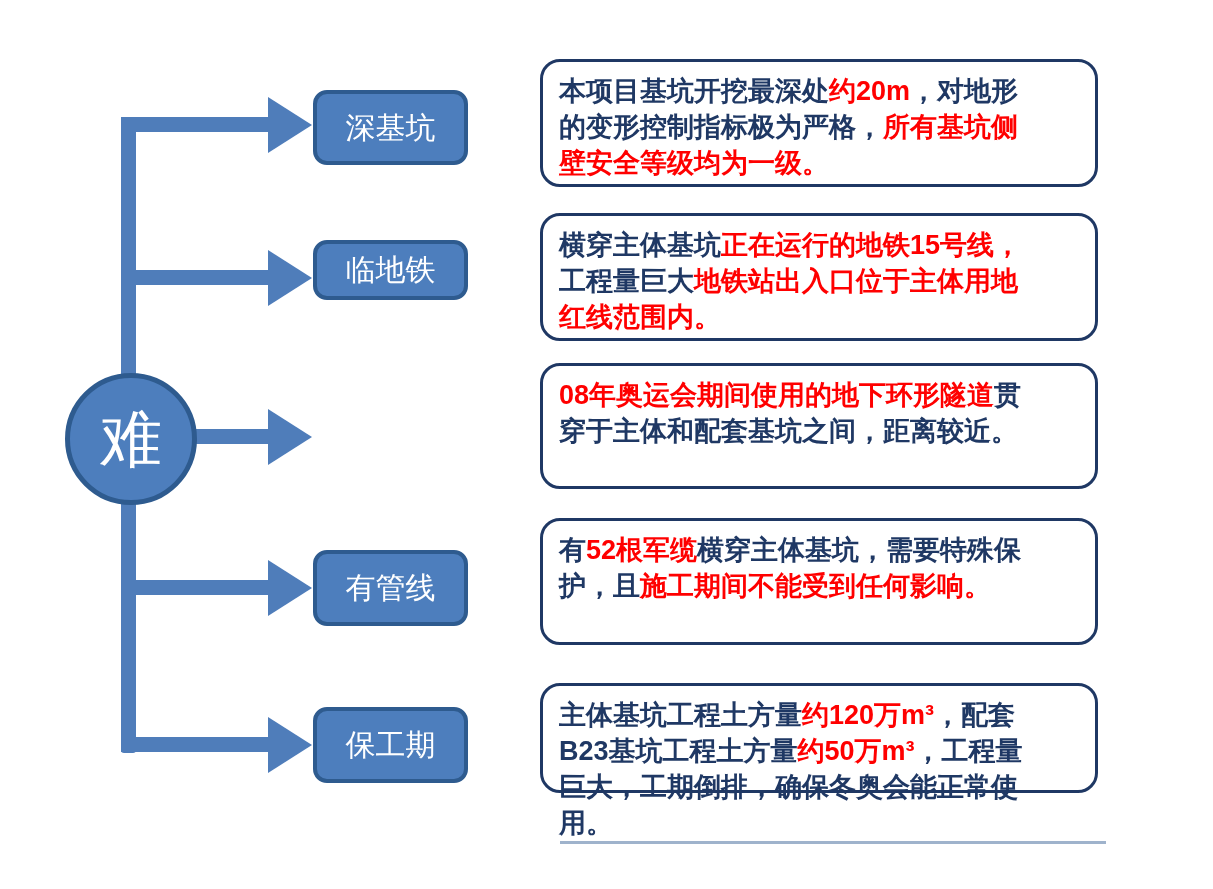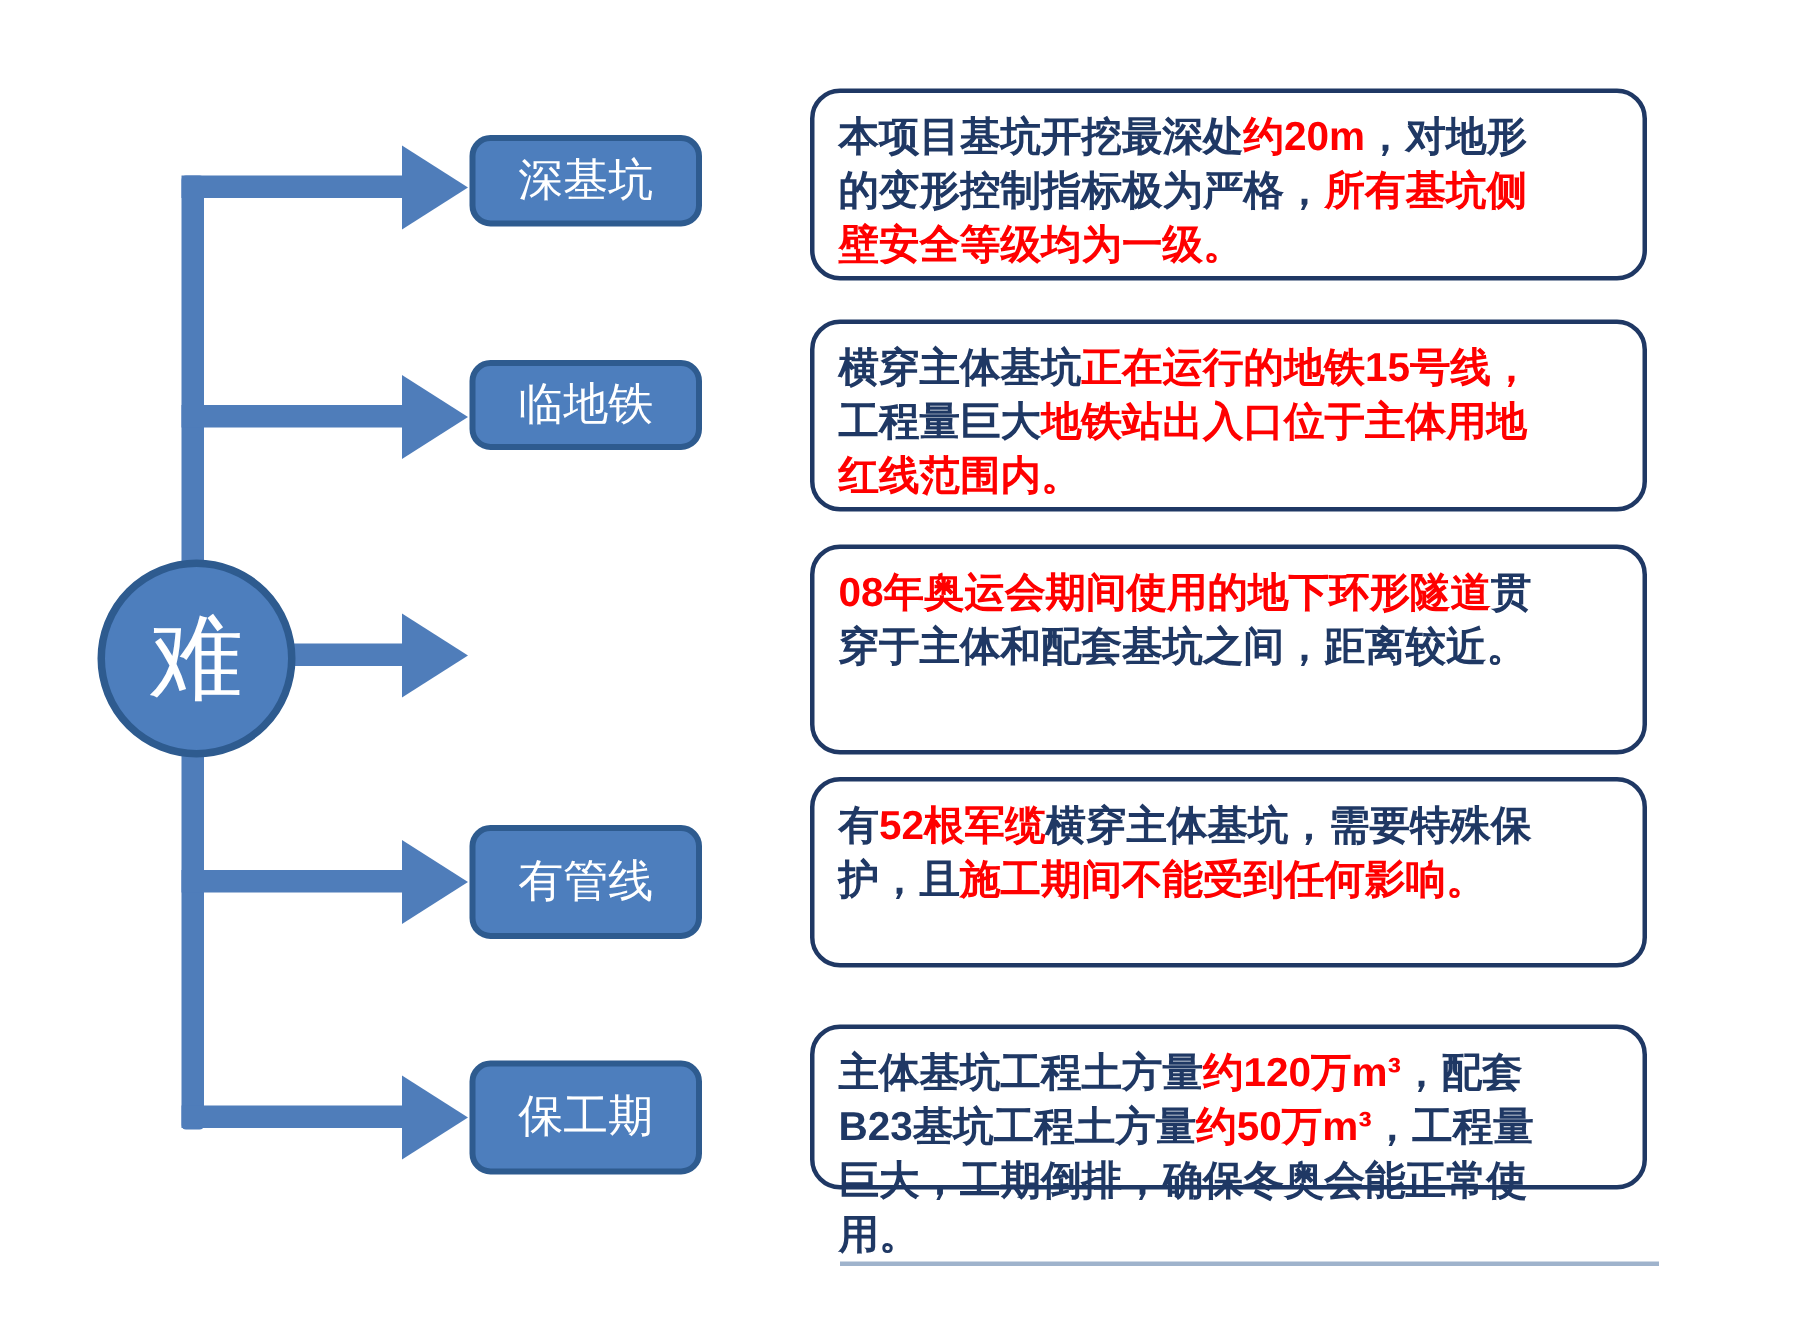--- a/index.html
+++ b/index.html
@@ -68,40 +68,40 @@
   <div class="arrowhead" style="top:97px;left:268px"></div>
   <div class="arrowhead" style="top:250px;left:268px"></div>
   <div class="arrowhead" style="top:409px;left:268px"></div>
   <div class="arrowhead" style="top:560px;left:268px"></div>
   <div class="arrowhead" style="top:717px;left:268px"></div>
 
   <div class="hub">
     <span>难</span>
   </div>
 
-  <div class="cat" style="top:90px;height:61px">
+  <div class="cat" style="top:90px;height:75px">
     <span>深基坑</span>
   </div>
   <div class="cat" style="top:240px;height:60px">
     <span>临地铁</span>
   </div>
   <div class="cat" style="top:707px;height:76px">
     <span>保工期</span>
   </div>
   <div class="cat" style="top:550px;height:76px">
     <span>有管线</span>
   </div>
 
   <div class="desc" style="top:59px;height:128px">
     <p><span class="seg-navy">本项目基坑开挖最深处</span><span class="seg-red">约20m</span><span class="seg-navy">，对地形的变形控制指标极为严格，</span><span class="seg-red">所有基坑侧壁安全等级均为一级。</span></p>
   </div>
   <div class="desc" style="top:213px;height:128px">
     <p><span class="seg-navy">横穿主体基坑</span><span class="seg-red">正在运行的地铁15号线，</span><span class="seg-navy">工程量巨大</span><span class="seg-red">地铁站出入口位于主体用地红线范围内。</span></p>
   </div>
-  <div class="desc" style="top:363px;height:140px">
+  <div class="desc" style="top:363px;height:126px">
     <p><span class="seg-red">08年奥运会期间使用的地下环形隧道</span><span class="seg-navy">贯穿于主体和配套基坑之间，距离较近。</span></p>
   </div>
   <div class="desc" style="top:518px;height:127px">
     <p><span class="seg-navy">有</span><span class="seg-red">52根军缆</span><span class="seg-navy">横穿主体基坑，需要特殊保护，且</span><span class="seg-red">施工期间不能受到任何影响。</span></p>
   </div>
   <div class="desc" style="top:683px;height:110px">
     <p><span class="seg-navy">主体基坑工程土方量</span><span class="seg-red">约120万m³</span><span class="seg-navy">，配套B23基坑工程土方量</span><span class="seg-red">约50万m³</span><span class="seg-navy">，工程量巨大，工期倒排，确保冬奥会能正常使用。</span></p>
   </div>
 
   <div class="stray-line"></div>

